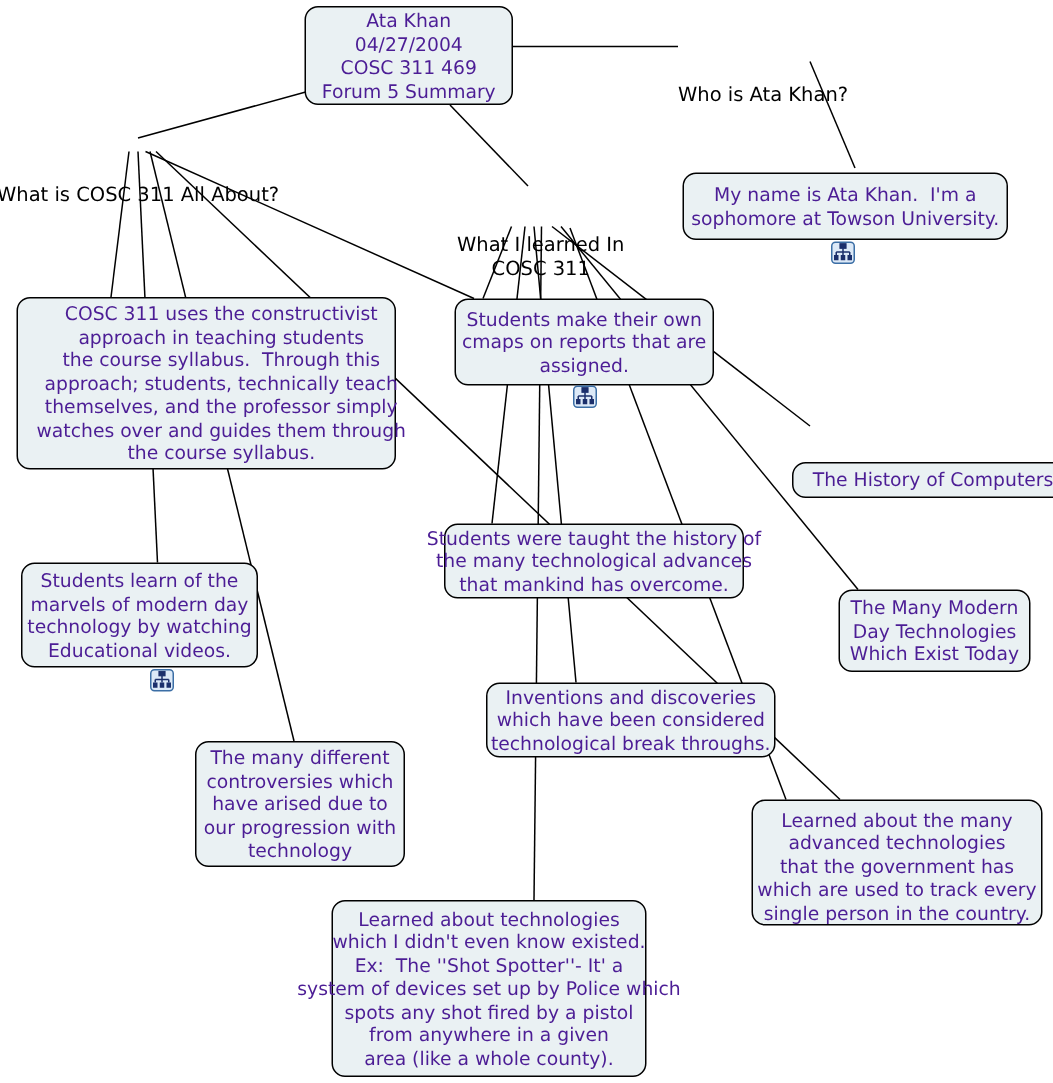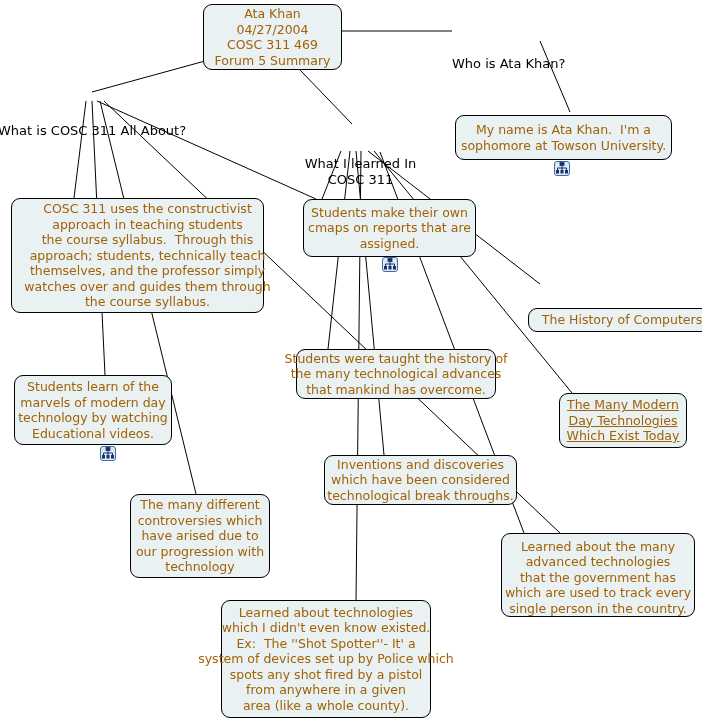--- a/index.html
+++ b/index.html
@@ -21,21 +21,21 @@
     top: 0;
     width: 702px;
     height: 722px;
   }
   .node {
     position: absolute;
     box-sizing: border-box;
     background: #eaf1f3;
     border: 1px solid #000000;
     border-radius: 9px;
-    color: #a16207;
+    color: #4c1d95;
     font-size: 12.5px;
     line-height: 15.5px;
     text-align: center;
     white-space: pre;
     display: flex;
     align-items: center;
     justify-content: center;
     z-index: 5;
   }
   .node-text { display: block; }
@@ -185,21 +185,21 @@
       <rect x="10" y="8" width="3" height="3.5" fill="#1b2f6b"></rect>
     </svg>
   </div>
 
   <div class="node" style="left:296px; top:349px; width:200px; height:50px;">
     <span class="node-text">Students were taught the history of
 the many technological advances
 that mankind has overcome.</span>
   </div>
 
-  <div class="node" style="left:559px; top:393px; width:128px; height:55px;text-decoration:underline;">
+  <div class="node" style="left:559px; top:393px; width:128px; height:55px;">
     <span class="node-text">The Many Modern
 Day Technologies
 Which Exist Today</span>
   </div>
 
   <div class="node" style="left:324px; top:455px; width:193px; height:50px;">
     <span class="node-text">Inventions and discoveries
 which have been considered
 technological break throughs.</span>
   </div>

